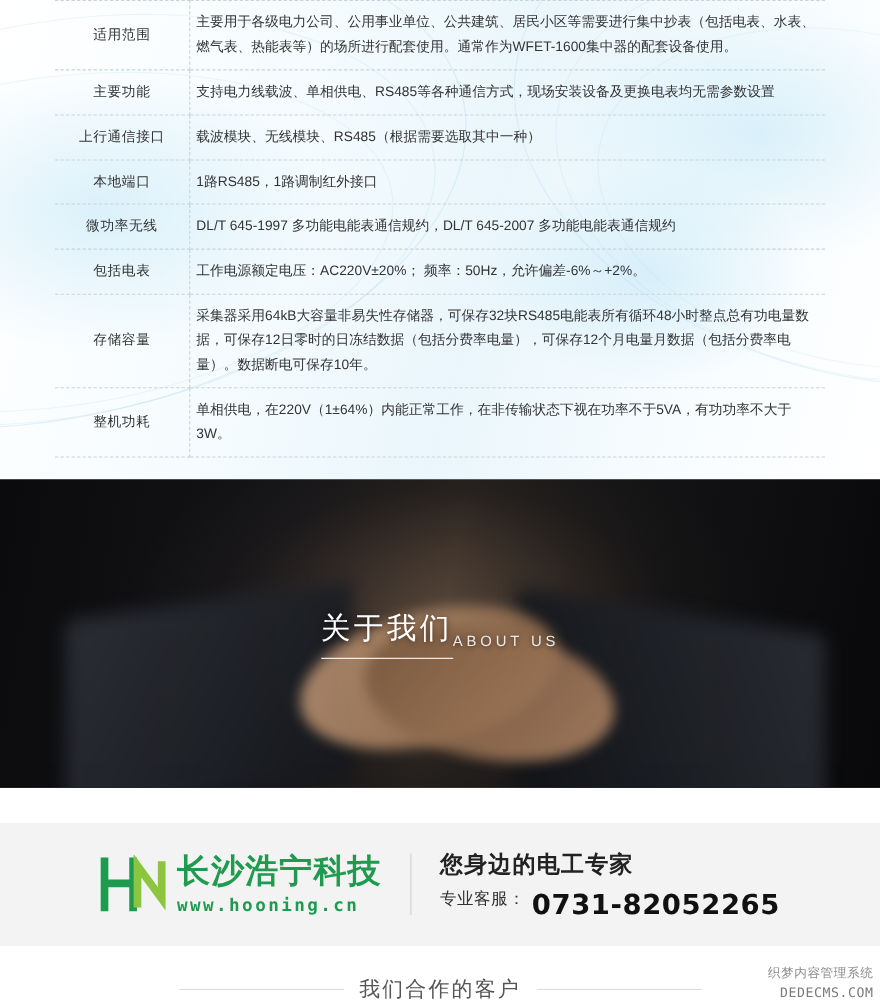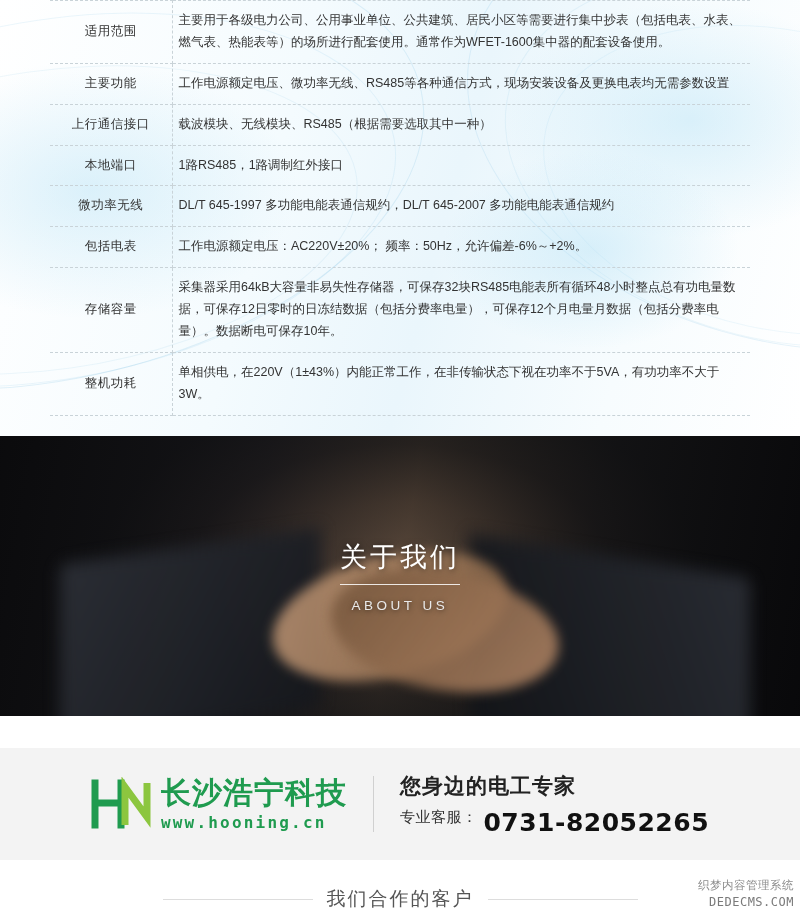--- a/index.html
+++ b/index.html
@@ -101,21 +101,21 @@
     background: linear-gradient(120deg,#2c2f36,#15171c);
     transform: skewY(-8deg);
   }
   .sleeve-r {
     width: 280px; height: 190px; left: 470px; top: 120px;
     background: linear-gradient(250deg,#2a2d34,#121418);
     transform: skewY(9deg);
   }
   .about-inner {
     position: absolute; inset: 0;
-    display: flex; flex-direction: column;
+    display: flex; flex-direction: row;
     align-items: center; justify-content: center;
   }
   .about-cn {
     color: #ffffff;
     font-size: 27px;
     letter-spacing: 3px;
     padding-bottom: 9px;
     border-bottom: 1px solid rgba(255,255,255,0.85);
     text-shadow: 0 1px 6px rgba(0,0,0,0.6);
   }
@@ -248,21 +248,21 @@
     <div class="blob b3"></div>
 
     <table class="spec">
       <tbody>
         <tr>
           <td class="k">适用范围</td>
           <td class="v">主要用于各级电力公司、公用事业单位、公共建筑、居民小区等需要进行集中抄表（包括电表、水表、燃气表、热能表等）的场所进行配套使用。通常作为WFET-1600集中器的配套设备使用。</td>
         </tr>
         <tr>
           <td class="k">主要功能</td>
-          <td class="v">工作电源额定电压、微功率无线、RS485等各种通信方式，现场安装设备及更换电表均无需参数设置</td>
+          <td class="v">支持电力线载波、单相供电、RS485等各种通信方式，现场安装设备及更换电表均无需参数设置</td>
         </tr>
         <tr>
           <td class="k">上行通信接口</td>
           <td class="v">载波模块、无线模块、RS485（根据需要选取其中一种）</td>
         </tr>
         <tr>
           <td class="k">本地端口</td>
           <td class="v">1路RS485，1路调制红外接口</td>
         </tr>
         <tr>
@@ -272,21 +272,21 @@
         <tr>
           <td class="k">包括电表</td>
           <td class="v">工作电源额定电压：AC220V±20%；    频率：50Hz，允许偏差-6%～+2%。</td>
         </tr>
         <tr>
           <td class="k">存储容量</td>
           <td class="v">采集器采用64kB大容量非易失性存储器，可保存32块RS485电能表所有循环48小时整点总有功电量数据，可保存12日零时的日冻结数据（包括分费率电量），可保存12个月电量月数据（包括分费率电量）。数据断电可保存10年。</td>
         </tr>
         <tr>
           <td class="k">整机功耗</td>
-          <td class="v">单相供电，在220V（1±43%）内能正常工作，在非传输状态下视在功率不于5VA，有功功率不大于3W。</td>
+          <td class="v">单相供电，在220V（1±64%）内能正常工作，在非传输状态下视在功率不于5VA，有功功率不大于3W。</td>
         </tr>
 
       </tbody>
     </table>
   </section>
 
   <section class="about">
     <div class="sleeve-l"></div>
     <div class="sleeve-r"></div>
     <div class="hand-l"></div>

